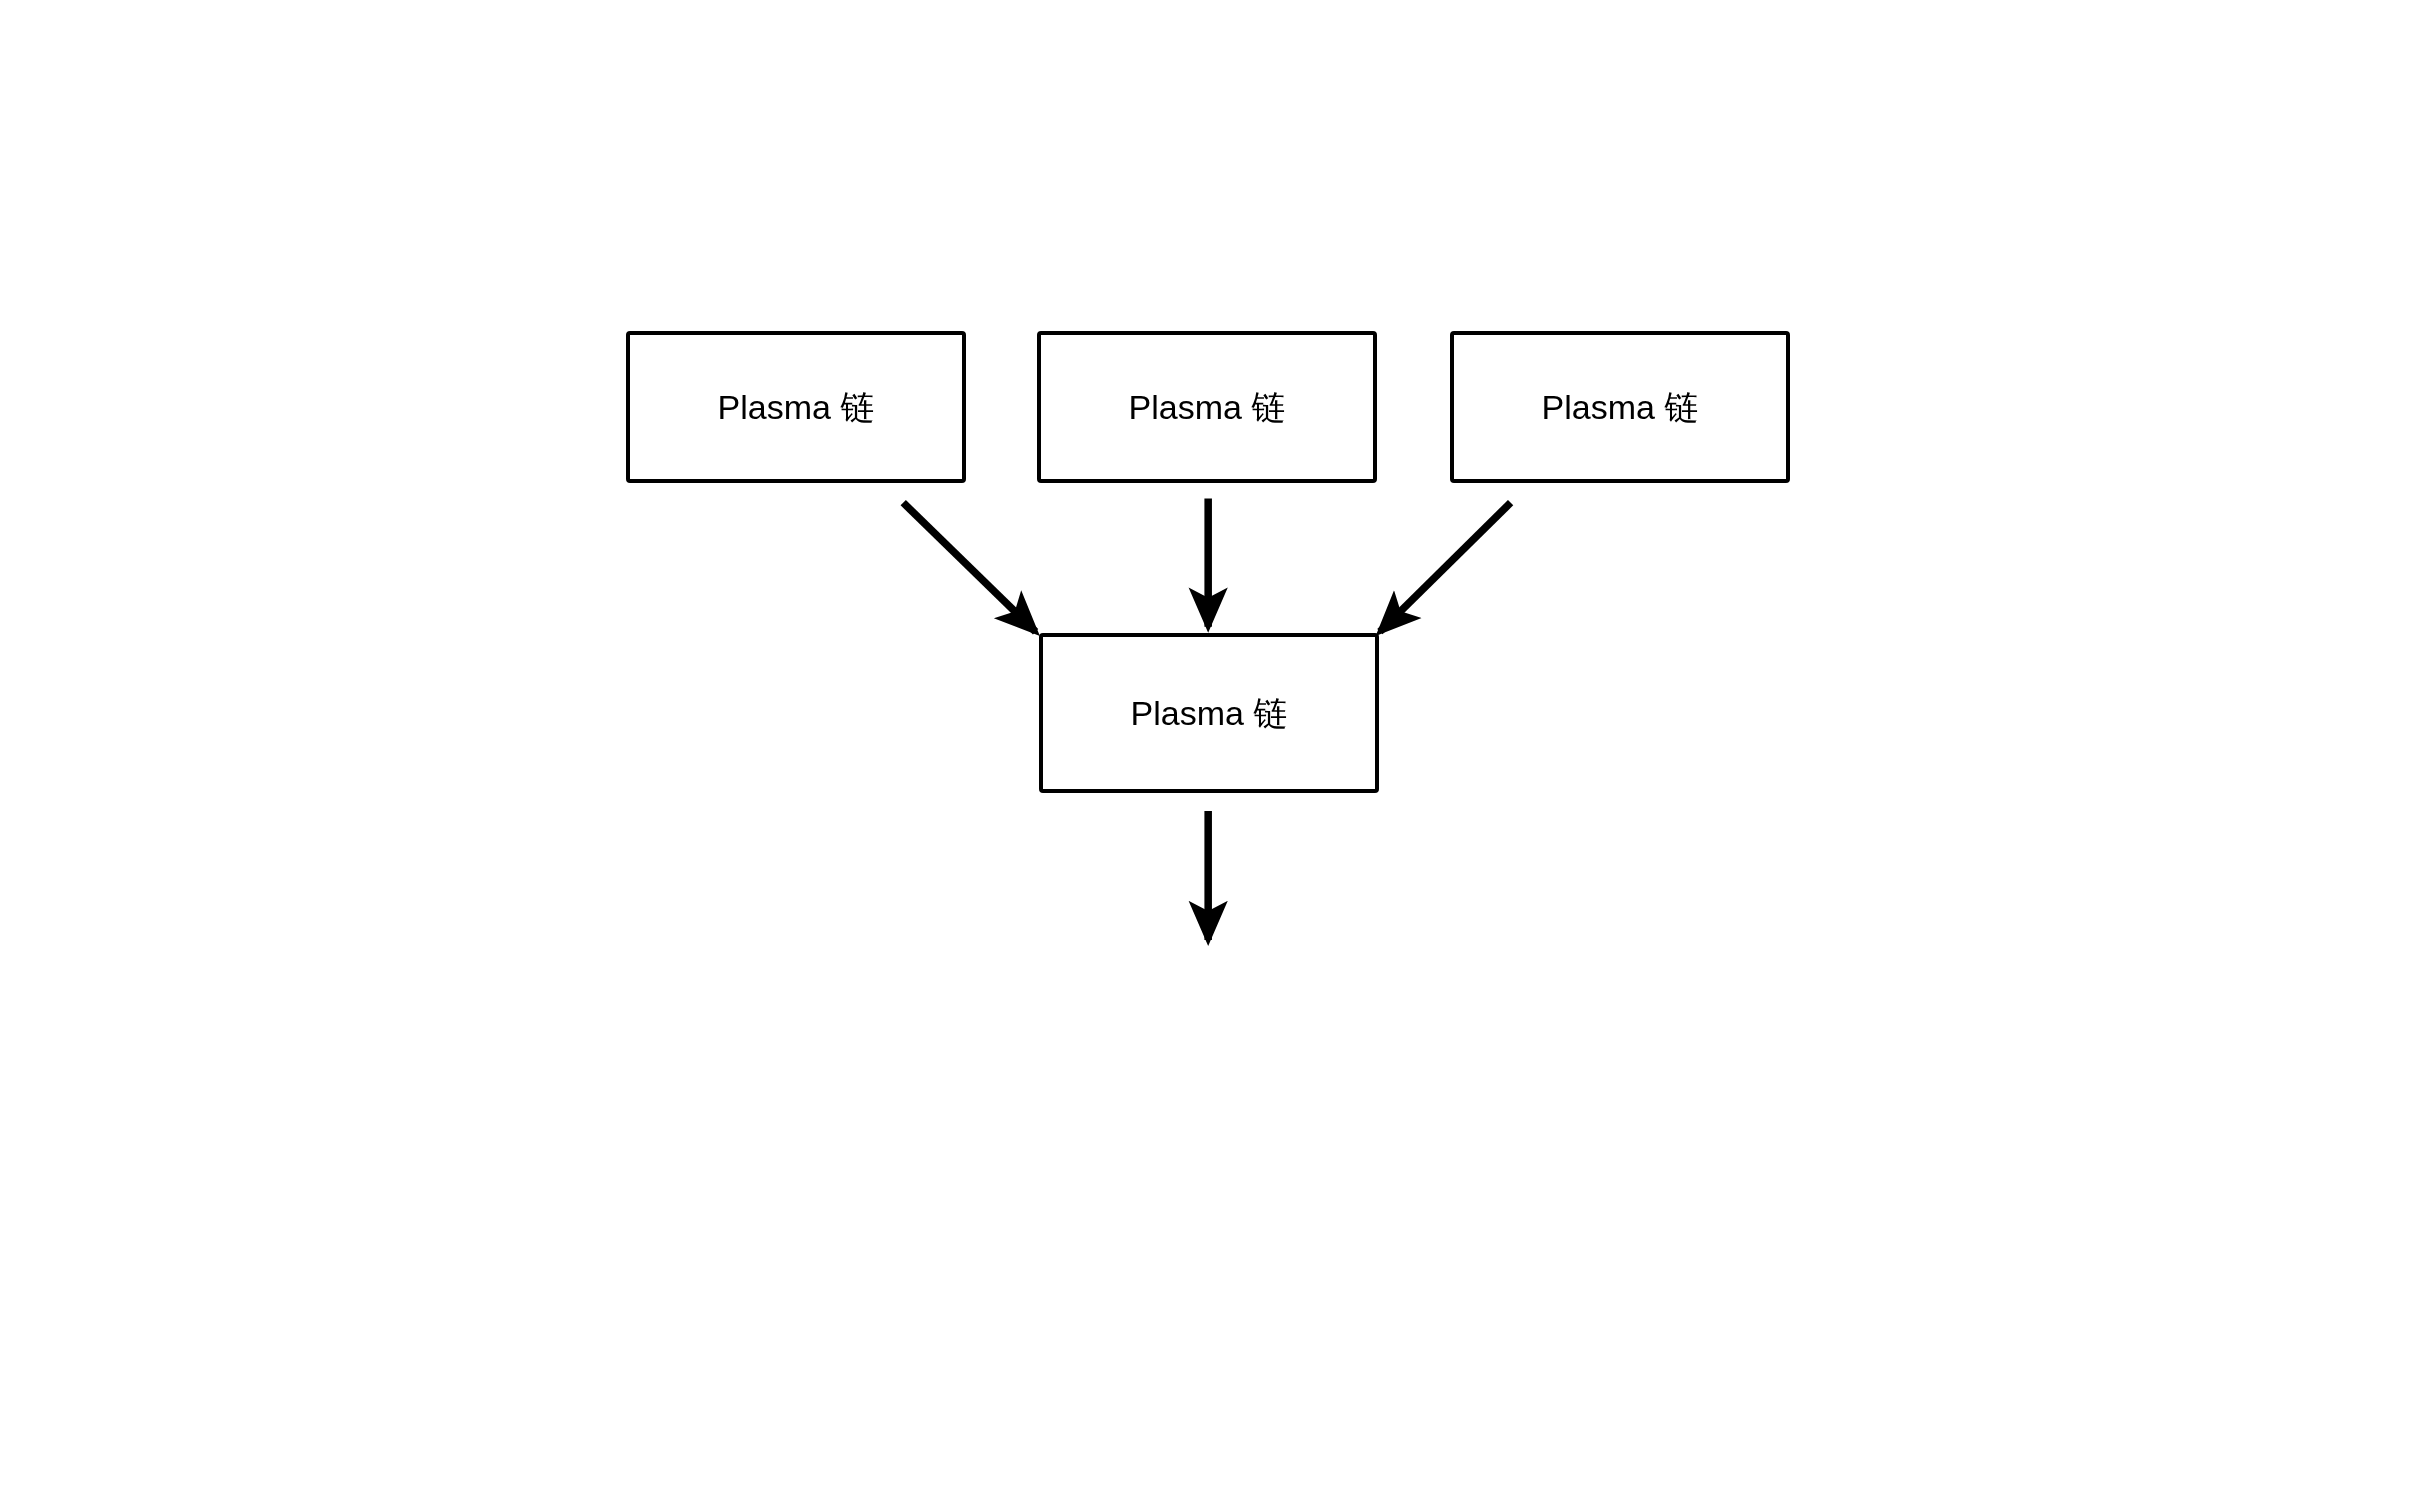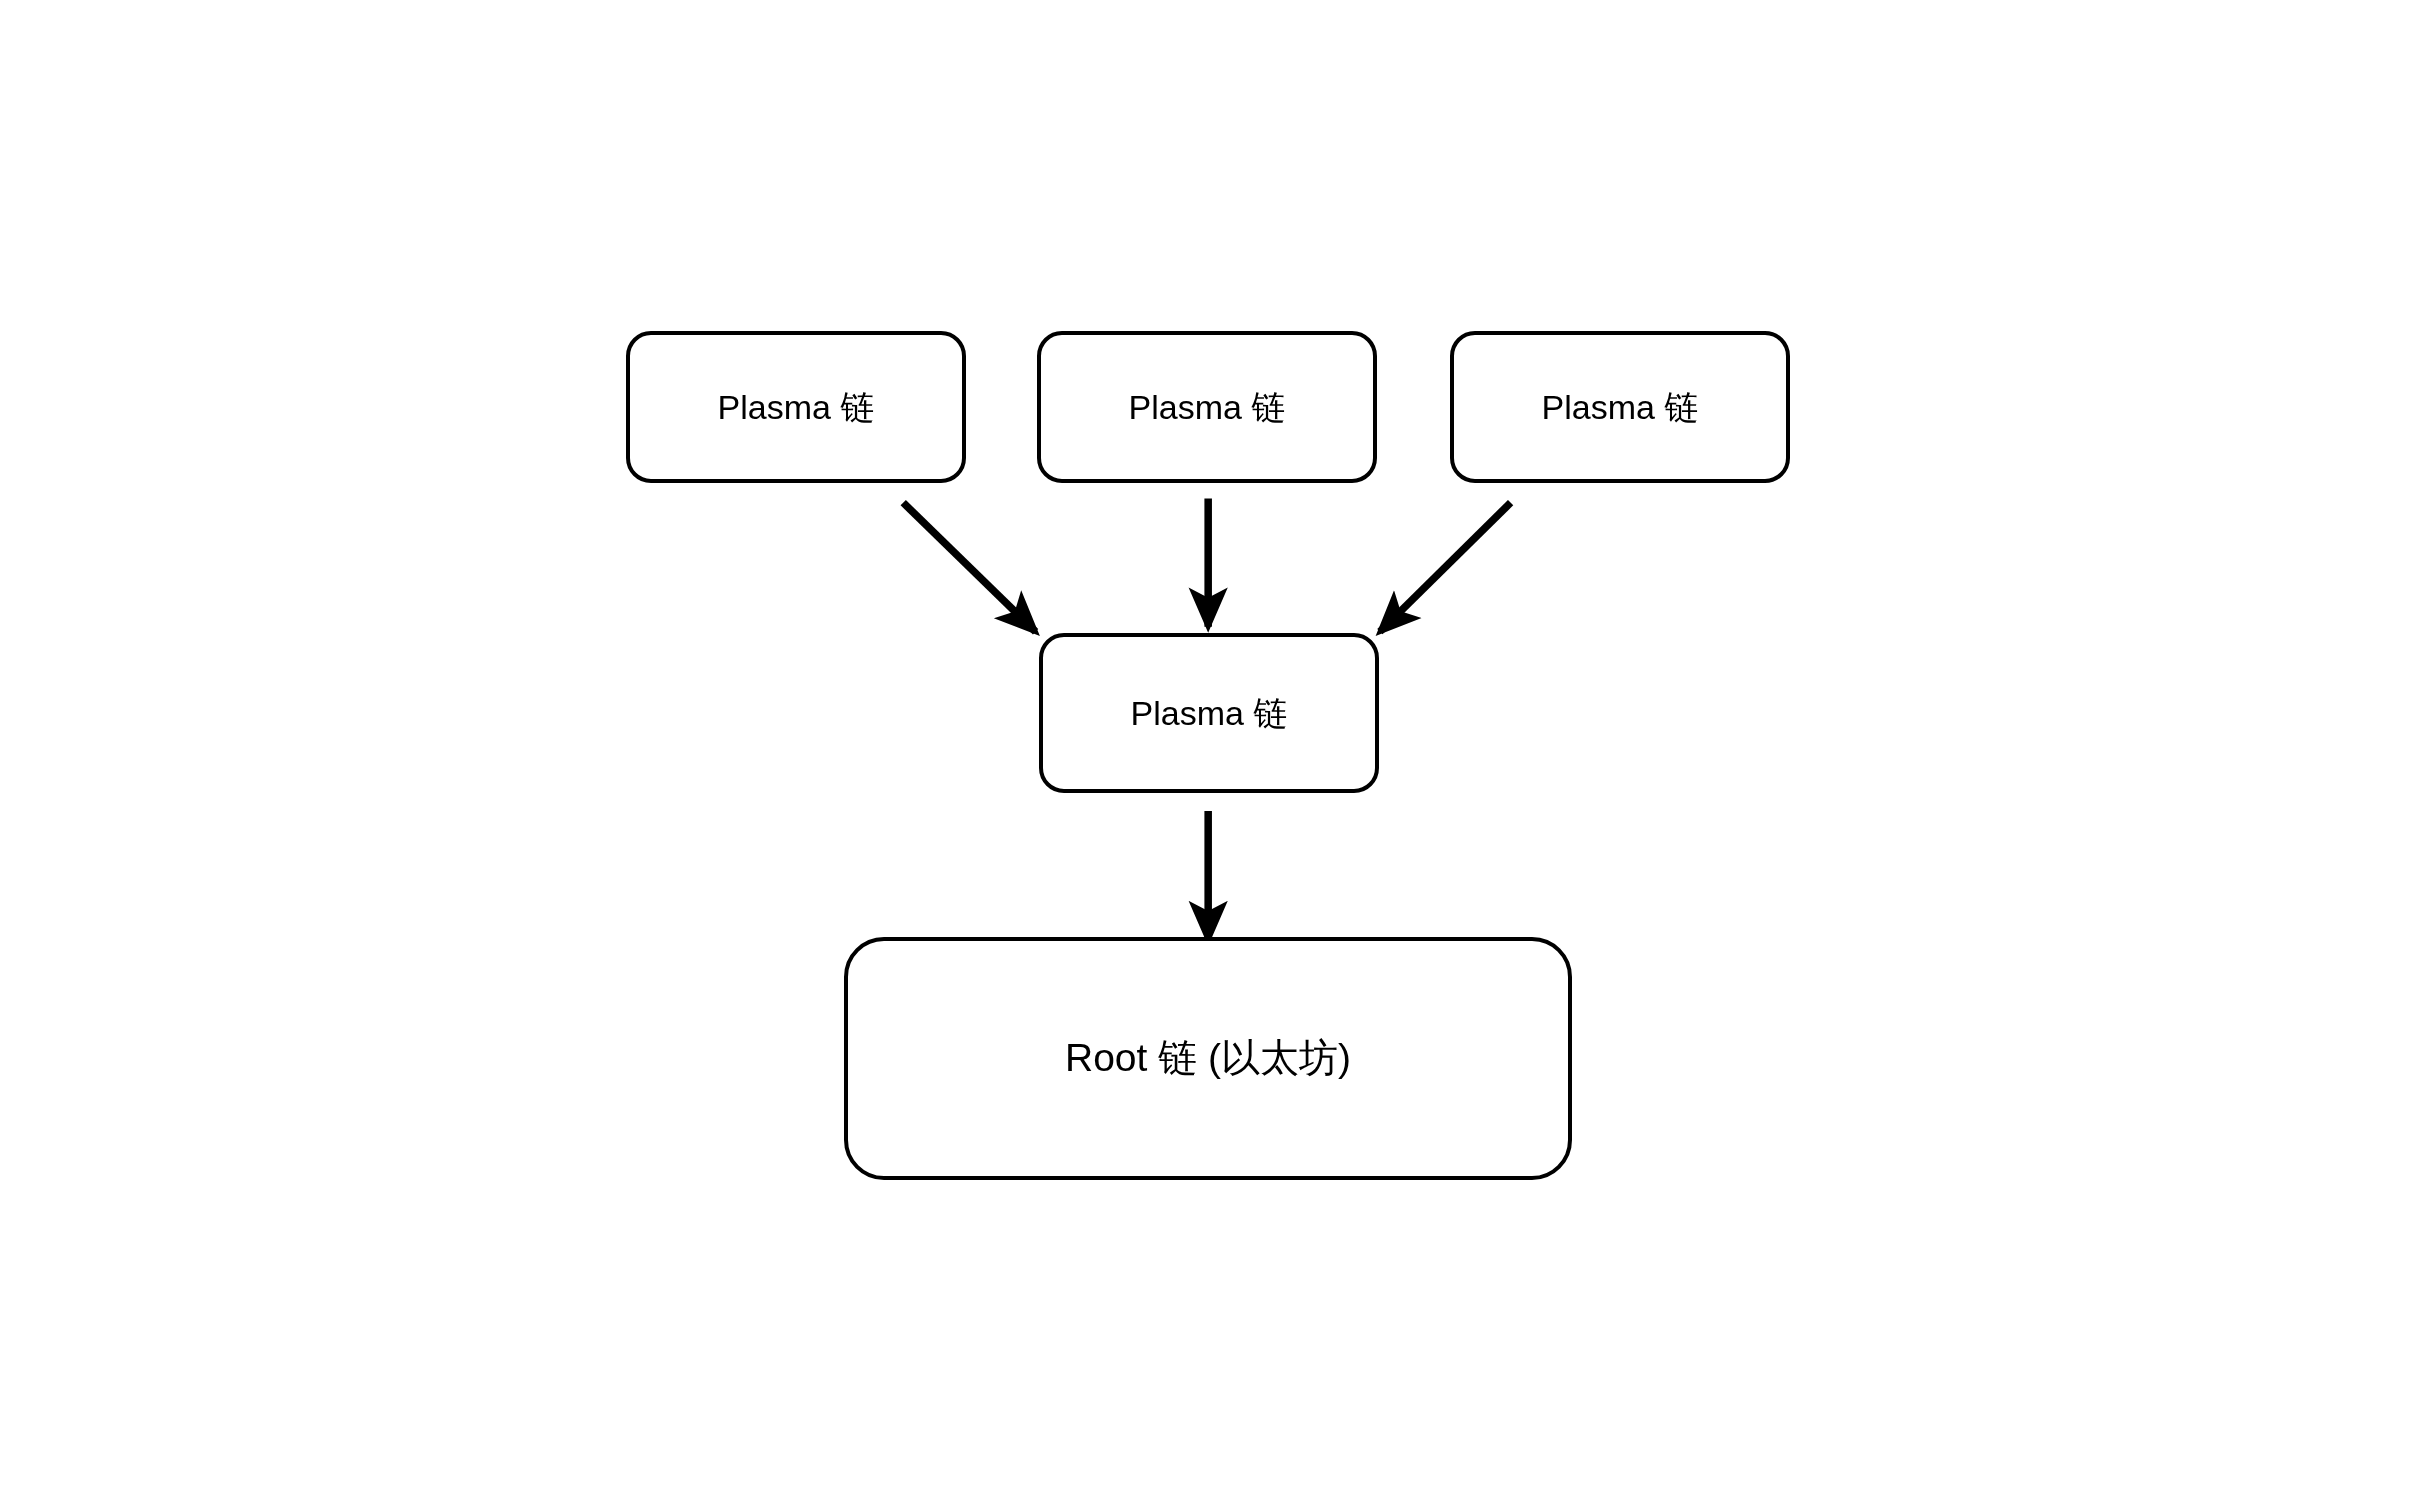--- a/index.html
+++ b/index.html
@@ -13,21 +13,21 @@
     height: 1508px;
     background: #ffffff;
     overflow: hidden;
     font-family: "Liberation Sans", "DejaVu Sans", sans-serif;
   }
   .node {
     position: absolute;
     box-sizing: border-box;
     background: #ffffff;
     border: 4.2px solid #000000;
-    border-radius: 25px;
+    border-radius: 4px;
     display: flex;
     align-items: center;
     justify-content: center;
     color: #000000;
     line-height: 1.2;
     white-space: nowrap;
   }
   .node .node-label {
     display: block;
     text-align: center;
@@ -87,18 +87,15 @@
   </div>
 
   <div class="node node-plasma" style="left:1450px; top:331px;">
     <span class="node-label">Plasma 链</span>
   </div>
 
   <div class="node node-aggregate" style="left:1039px; top:633px;">
     <span class="node-label">Plasma 链</span>
   </div>
 
-  <div class="node node-root" style="left:844px; top:937px;">
-    <span class="node-label">Root 链 (以太坊)</span>
-  </div>
 
 </div>
 
 
 </body></html>

